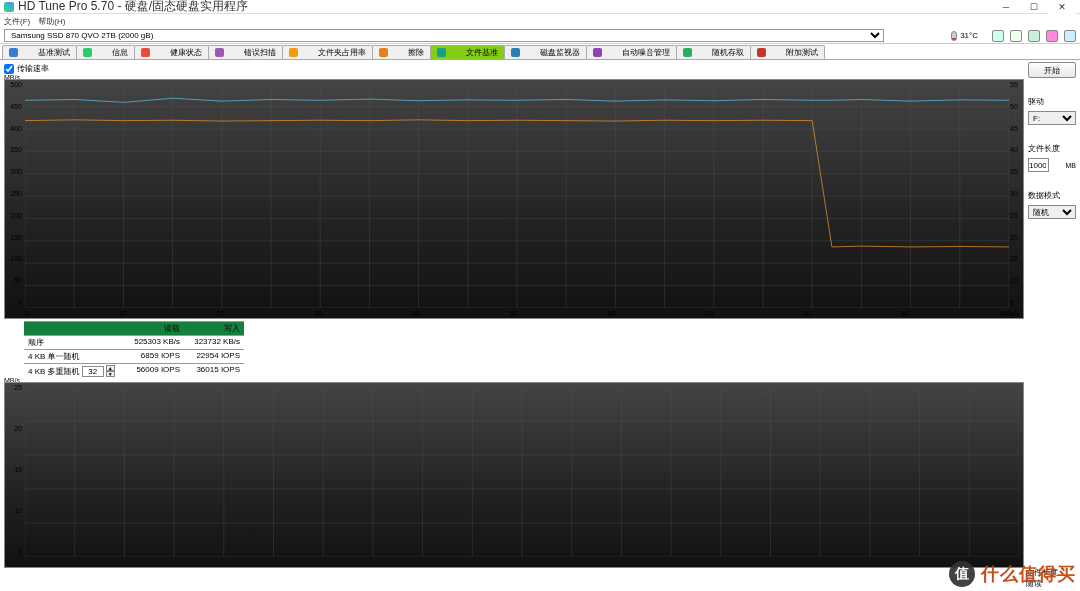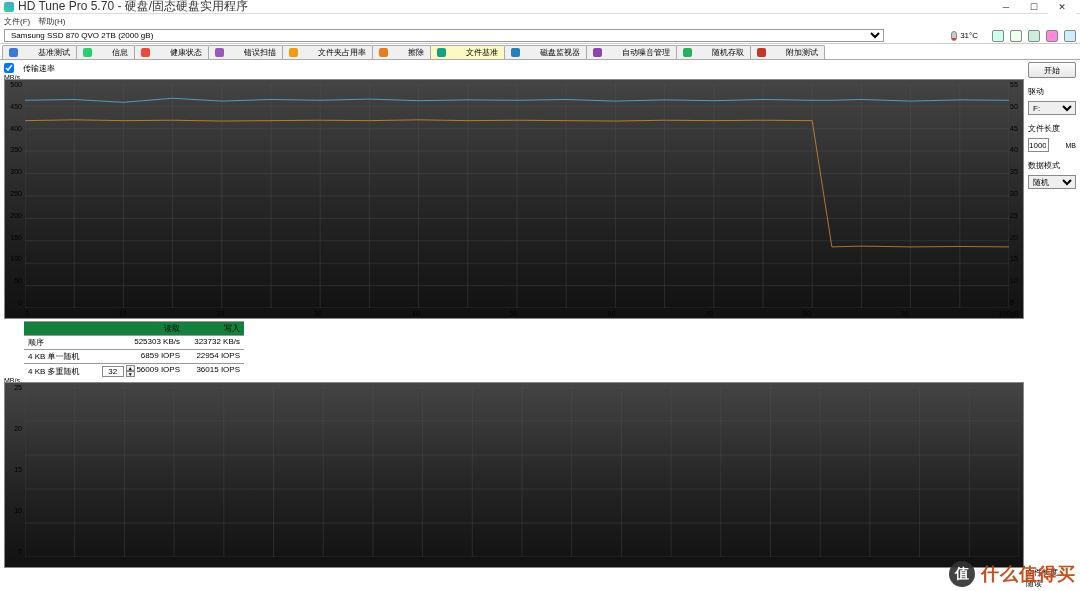--- a/index.html
+++ b/index.html
@@ -22,39 +22,39 @@
 .tb-icons { display: flex; gap: 6px; margin-left: 8px; }
 .tb-icon { width: 12px; height: 12px; border: 1px solid #888; border-radius: 2px; }
 .tb-icon.copy { background: #cfe; }
 .tb-icon.shot { background: #efe; }
 .tb-icon.save { background: #ced; }
 .tb-icon.opts { background: #f8d; }
 .tb-icon.exit { background: #cef; }
 
 .tabstrip { height: 16px; display: flex; align-items: center; background: #fff; border-bottom: 1px solid #aaa; padding: 0 2px; gap: 0; }
 .tab { display: flex; align-items: center; gap: 20px; padding: 1px 6px; font-size: 8px; border: 1px solid #aaa; border-bottom: none; background: #f0f0f0; border-radius: 2px 2px 0 0; margin-right: -1px; height: 14px; }
-.tab.active { background: #fef9c3; position: relative; z-index: 2; }
+.tab.active { background: #84cc16; position: relative; z-index: 2; }
 .tab .ticon2 { width: 9px; height: 9px; border-radius: 2px; }
 .ic-bench { background: #3a7bd5; }
 .ic-info { background: #2ecc71; }
 .ic-health { background: #e74c3c; }
 .ic-scan { background: #9b59b6; }
 .ic-folder { background: #f39c12; }
 .ic-erase { background: #e67e22; }
 .ic-file { background: #16a085; }
 .ic-monitor { background: #2980b9; }
 .ic-aam { background: #8e44ad; }
 .ic-rand { background: #27ae60; }
 .ic-extra { background: #c0392b; }
 
 .content { position: absolute; top: 60px; bottom: 0; left: 0; right: 0; padding: 2px 4px; display: flex; gap: 4px; }
 .main-col { flex: 1; display: flex; flex-direction: column; gap: 2px; min-width: 0; }
 .side-col { width: 48px; display: flex; flex-direction: column; gap: 4px; font-size: 8px; }
 
-.checkbox-row { display: flex; align-items: flex-start; gap: 9px; font-size: 8px; padding: 1px 0; }
+.checkbox-row { display: flex; align-items: center; gap: 3px; font-size: 8px; padding: 1px 0; }
 .checkbox-row input { width: 10px; height: 10px; }
 
 .chart-wrap { position: relative; border: 1px solid #888; background: linear-gradient(to bottom, #444 0%, #222 60%, #111 100%); }
 .chart-wrap.top { height: 240px; }
 .chart-wrap.bottom { height: 186px; }
 
 .y-axis { position: absolute; left: -1px; top: 0; bottom: 12px; width: 20px; display: flex; flex-direction: column; justify-content: space-between; font-size: 7px; color: #000; text-align: right; padding: 1px 2px 0 0; pointer-events: none; background: transparent; }
 .y-axis span { background: rgba(255,255,255,0); }
 .y-label-left { position: absolute; left: 0; top: -3px; font-size: 7px; color: #000; }
 .y-axis-right { position: absolute; right: -1px; top: 0; bottom: 12px; width: 16px; display: flex; flex-direction: column; justify-content: space-between; font-size: 7px; color: #000; text-align: left; padding: 1px 0 0 2px; pointer-events: none; }
@@ -69,27 +69,27 @@
 .legend-tr { position: absolute; top: 2px; right: 4px; display: flex; gap: 6px; font-size: 7px; }
 .legend-item { display: flex; align-items: center; gap: 2px; }
 .legend-sw { width: 8px; height: 6px; }
 .sw-read { background: #5bc0eb; }
 .sw-write { background: #f0932b; }
 
 .results-table { display: grid; grid-template-columns: 100px 60px 60px; font-size: 8px; border-collapse: collapse; margin-left: 20px; }
 .results-table > div { padding: 1px 4px; border-top: 1px solid #999; text-align: right; white-space: nowrap; }
 .results-table .hdr { background: #15803d; }
 .results-table .lbl { text-align: left; }
-.depth-spin { display: inline-flex; align-items: center; gap: 2px; margin-left: 20px; }
+.depth-spin { display: inline-flex; align-items: center; gap: 2px; }
 .depth-spin input { width: 22px; height: 11px; font-size: 8px; text-align: center; border: 1px solid #888; }
 .spin-btns { display: inline-flex; flex-direction: column; }
 .spin-btns .sb { width: 9px; height: 6px; font-size: 5px; line-height: 5px; border: 1px solid #888; background: #eee; text-align: center; }
 
 .side-col button { width: 100%; height: 16px; font-size: 8px; border: 1px solid #888; background: linear-gradient(#fefefe,#e6e6e6); border-radius: 2px; }
-.side-label { font-size: 8px; color: #000; margin-top: 4px; }
+.side-label { font-size: 8px; color: #000; margin-top: 14px; }
 .side-col select, .side-input { width: 100%; height: 14px; font-size: 8px; border: 1px solid #888; }
 .side-input-row { display: flex; align-items: center; gap: 17px; }
 .side-input { text-align: right; padding-right: 2px; }
 .unit { font-size: 7px; }
 
 .watermark { position: absolute; right: 4px; bottom: 4px; display: flex; align-items: center; gap: 6px; pointer-events: none; opacity: 0.92; }
 .watermark .badge { width: 26px; height: 26px; border-radius: 50%; background: #333; color: #fff; display: flex; align-items: center; justify-content: center; font-size: 14px; font-weight: bold; }
 .watermark .wtxt { font-size: 18px; font-weight: bold; color: #c2410c; letter-spacing: 1px; }
 
 .right-info { position: absolute; right: 6px; bottom: 2px; font-size: 8px; color: #000; text-align: left; width: 48px; }

